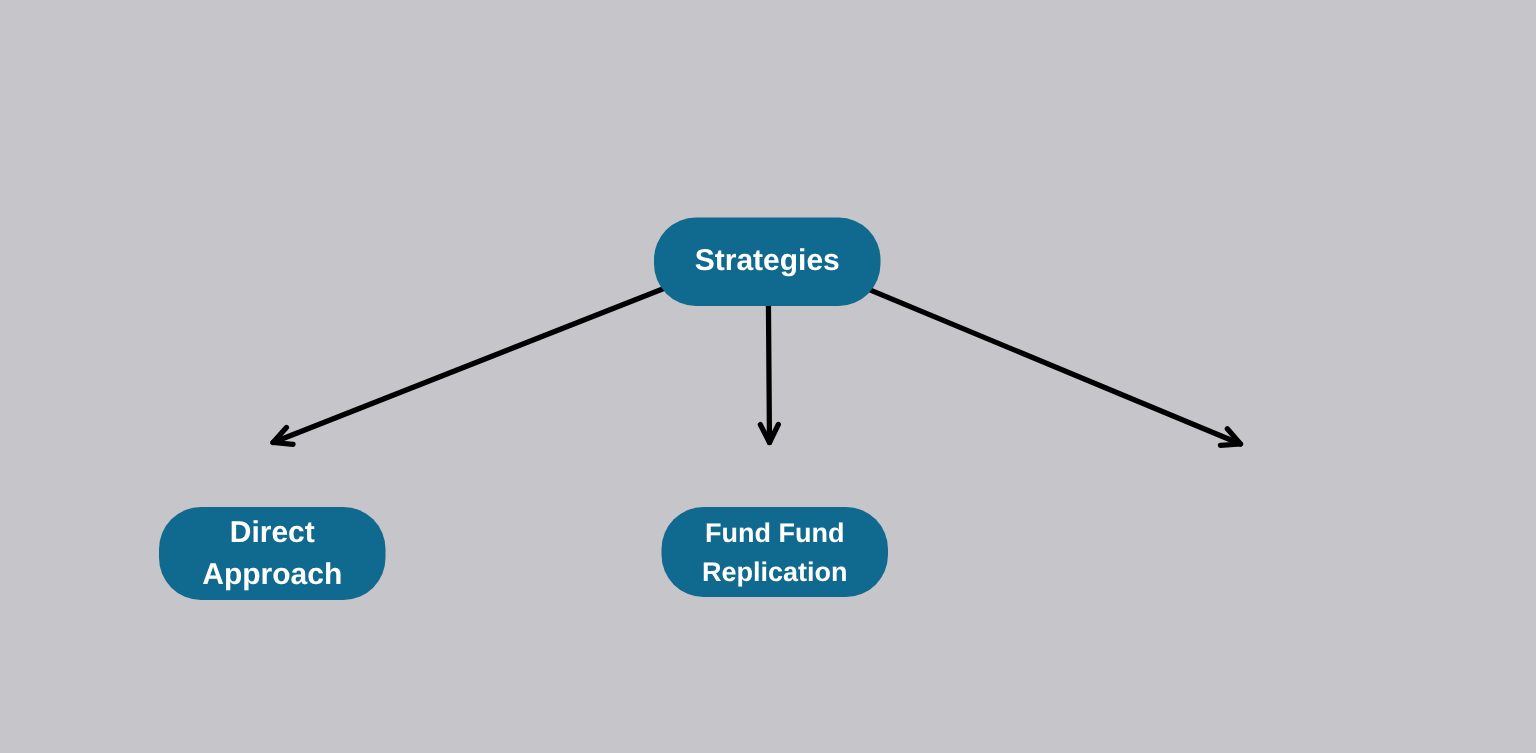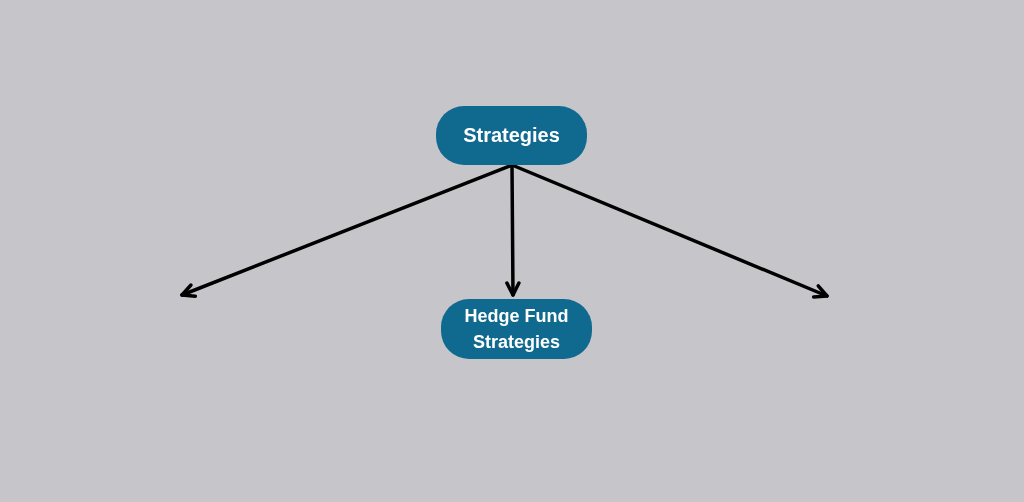--- a/index.html
+++ b/index.html
@@ -35,20 +35,21 @@
     display: flex;
     align-items: center;
     justify-content: center;
     text-align: center;
     background: var(--node-fill);
     color: var(--node-text);
     font-weight: bold;
     border-radius: 28px;
     box-sizing: border-box;
     padding: 4px 10px;
+    margin-top: 39px;
   }
   .node-root {
     left: 436px;
     top: 106px;
     width: 151px;
     height: 59px;
     font-size: 20px;
   }
   .node-child-0 {
     left: 106px;
@@ -89,19 +90,22 @@
       <line x1="512" y1="165" x2="182" y2="295" marker-end="url(#chevron)"></line>
       <line x1="512" y1="165" x2="513" y2="295" marker-end="url(#chevron)"></line>
       <line x1="512" y1="165" x2="827" y2="296" marker-end="url(#chevron)"></line>
     </g>
   </svg>
 
   <div class="node node-root">
     <span>Strategies</span>
   </div>
 
+  <div class="node node-child-0">
+    <span>Direct Approach</span>
+  </div>
 
   <div class="node node-child-1">
-    <span>Hedge Fund Strategies</span>
+    <span>Fund Fund Replication</span>
   </div>
 
 
 </div>
 
 </body></html>

